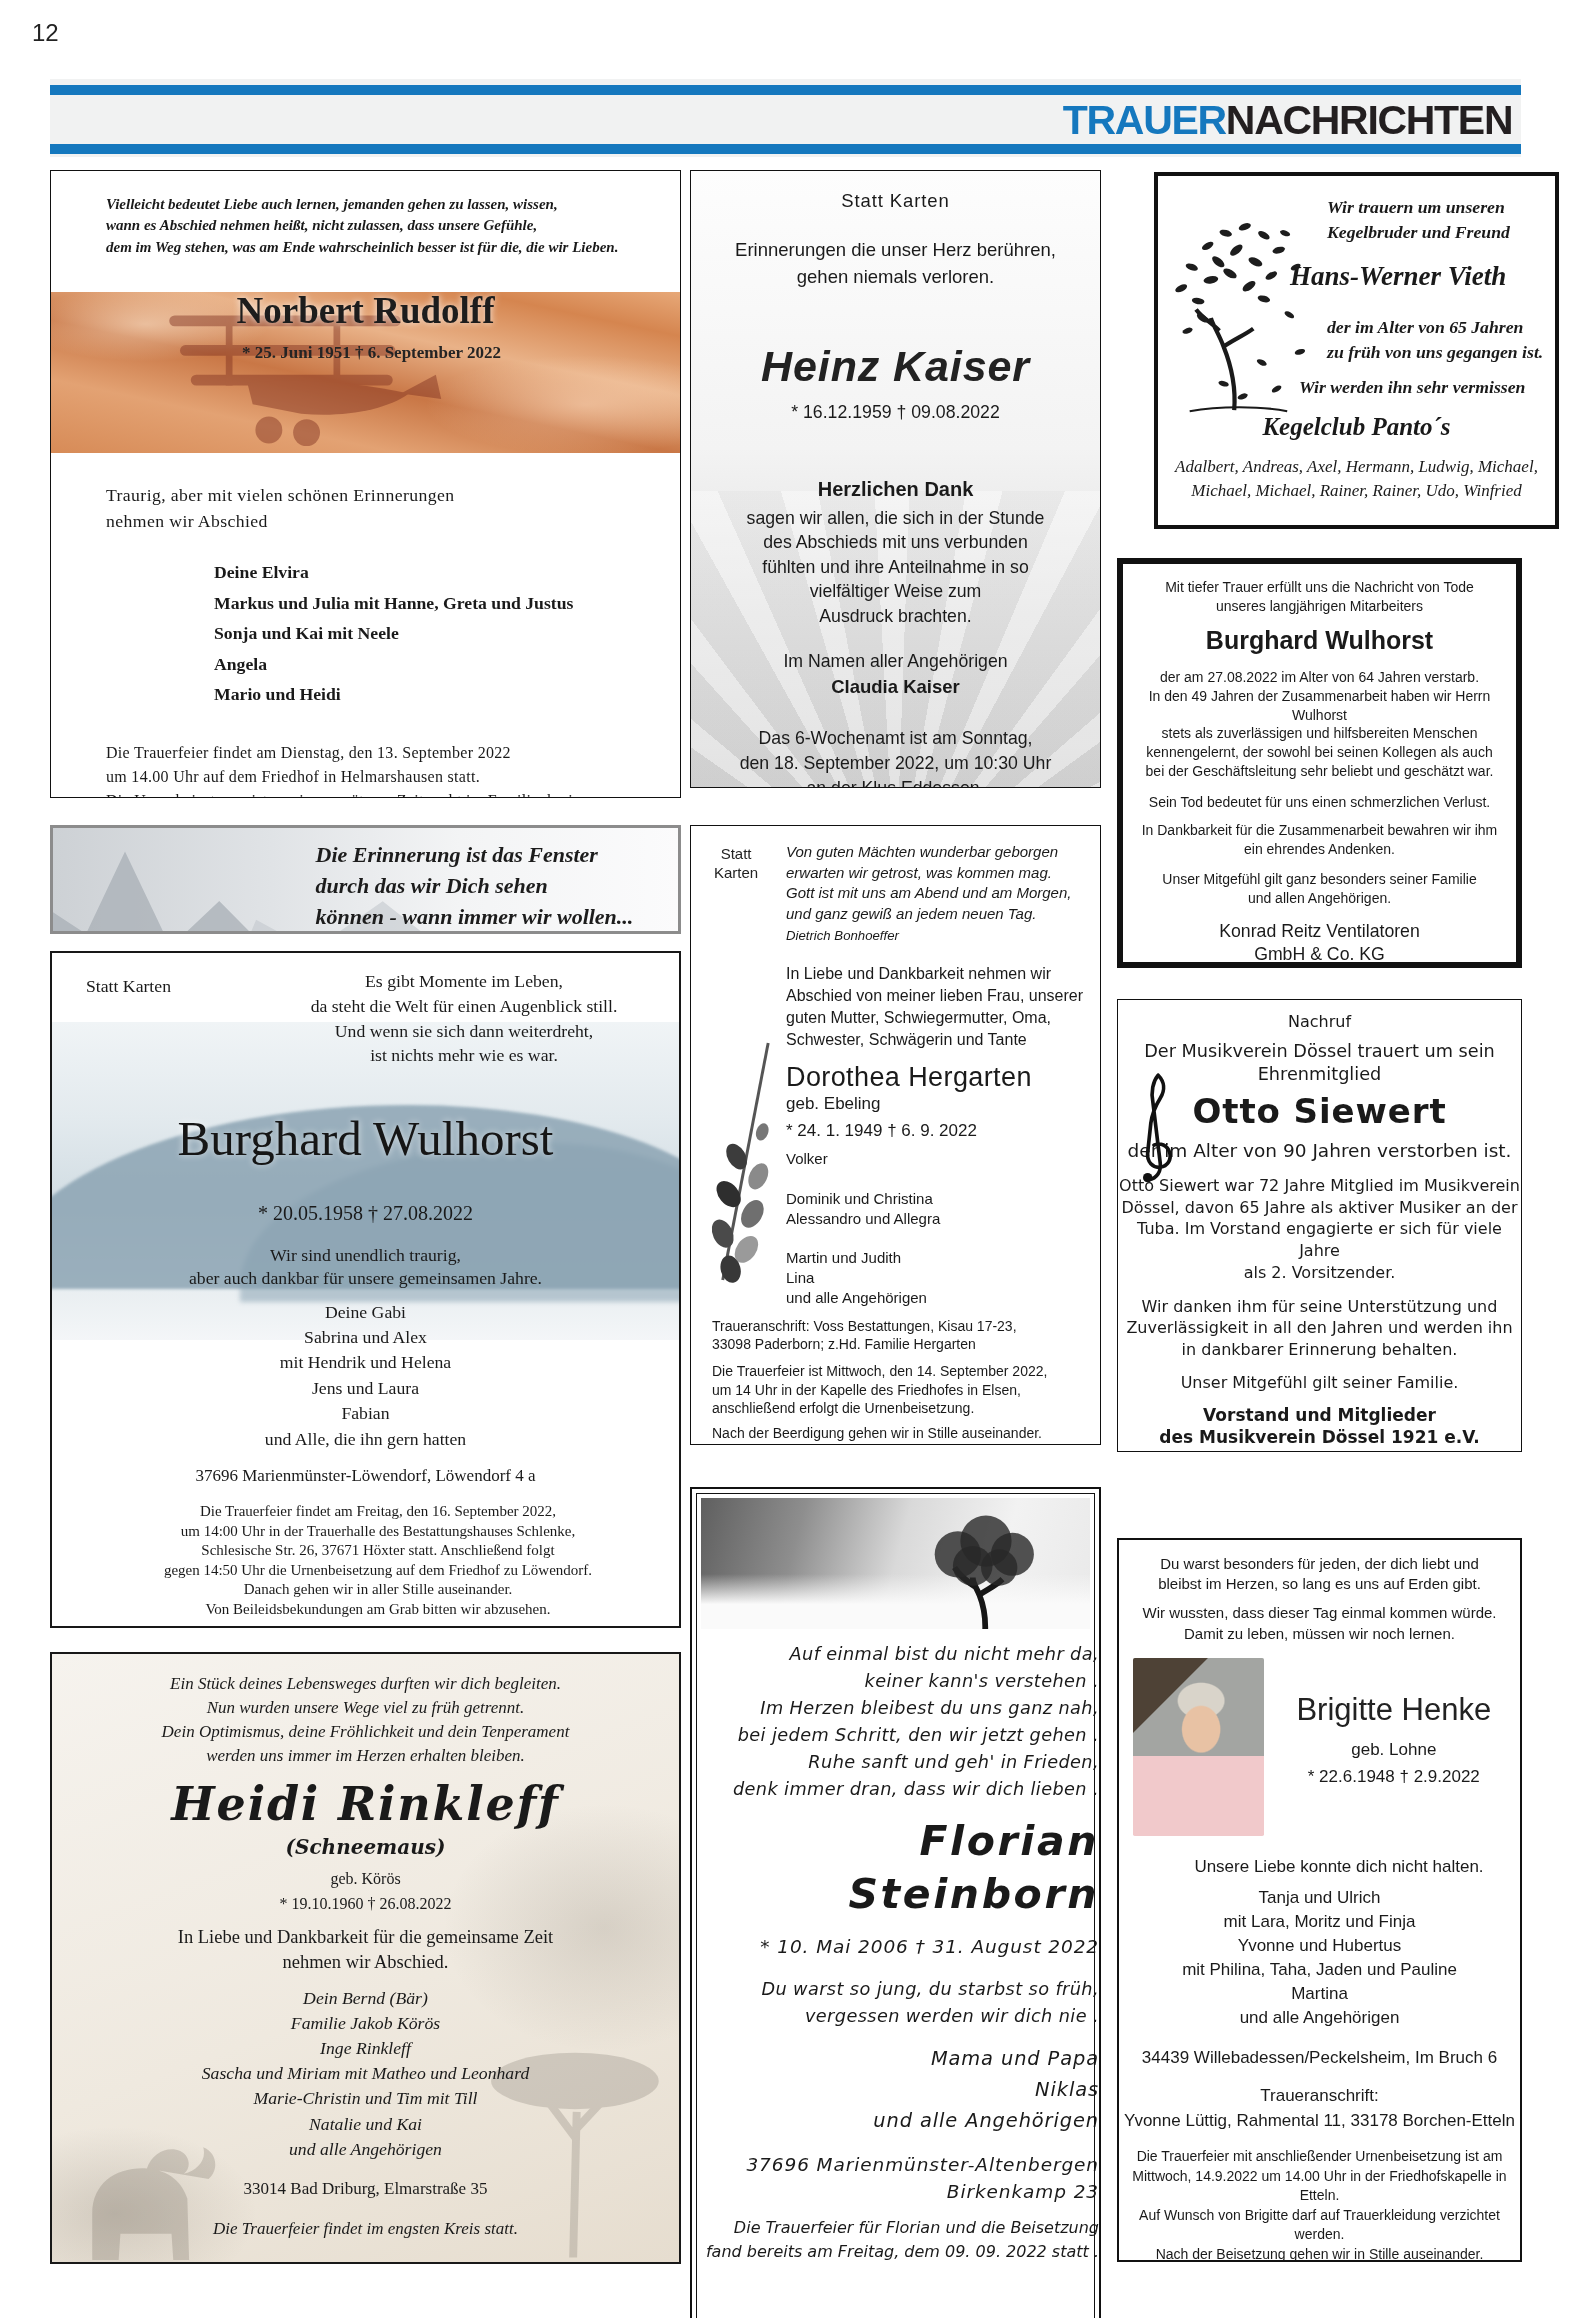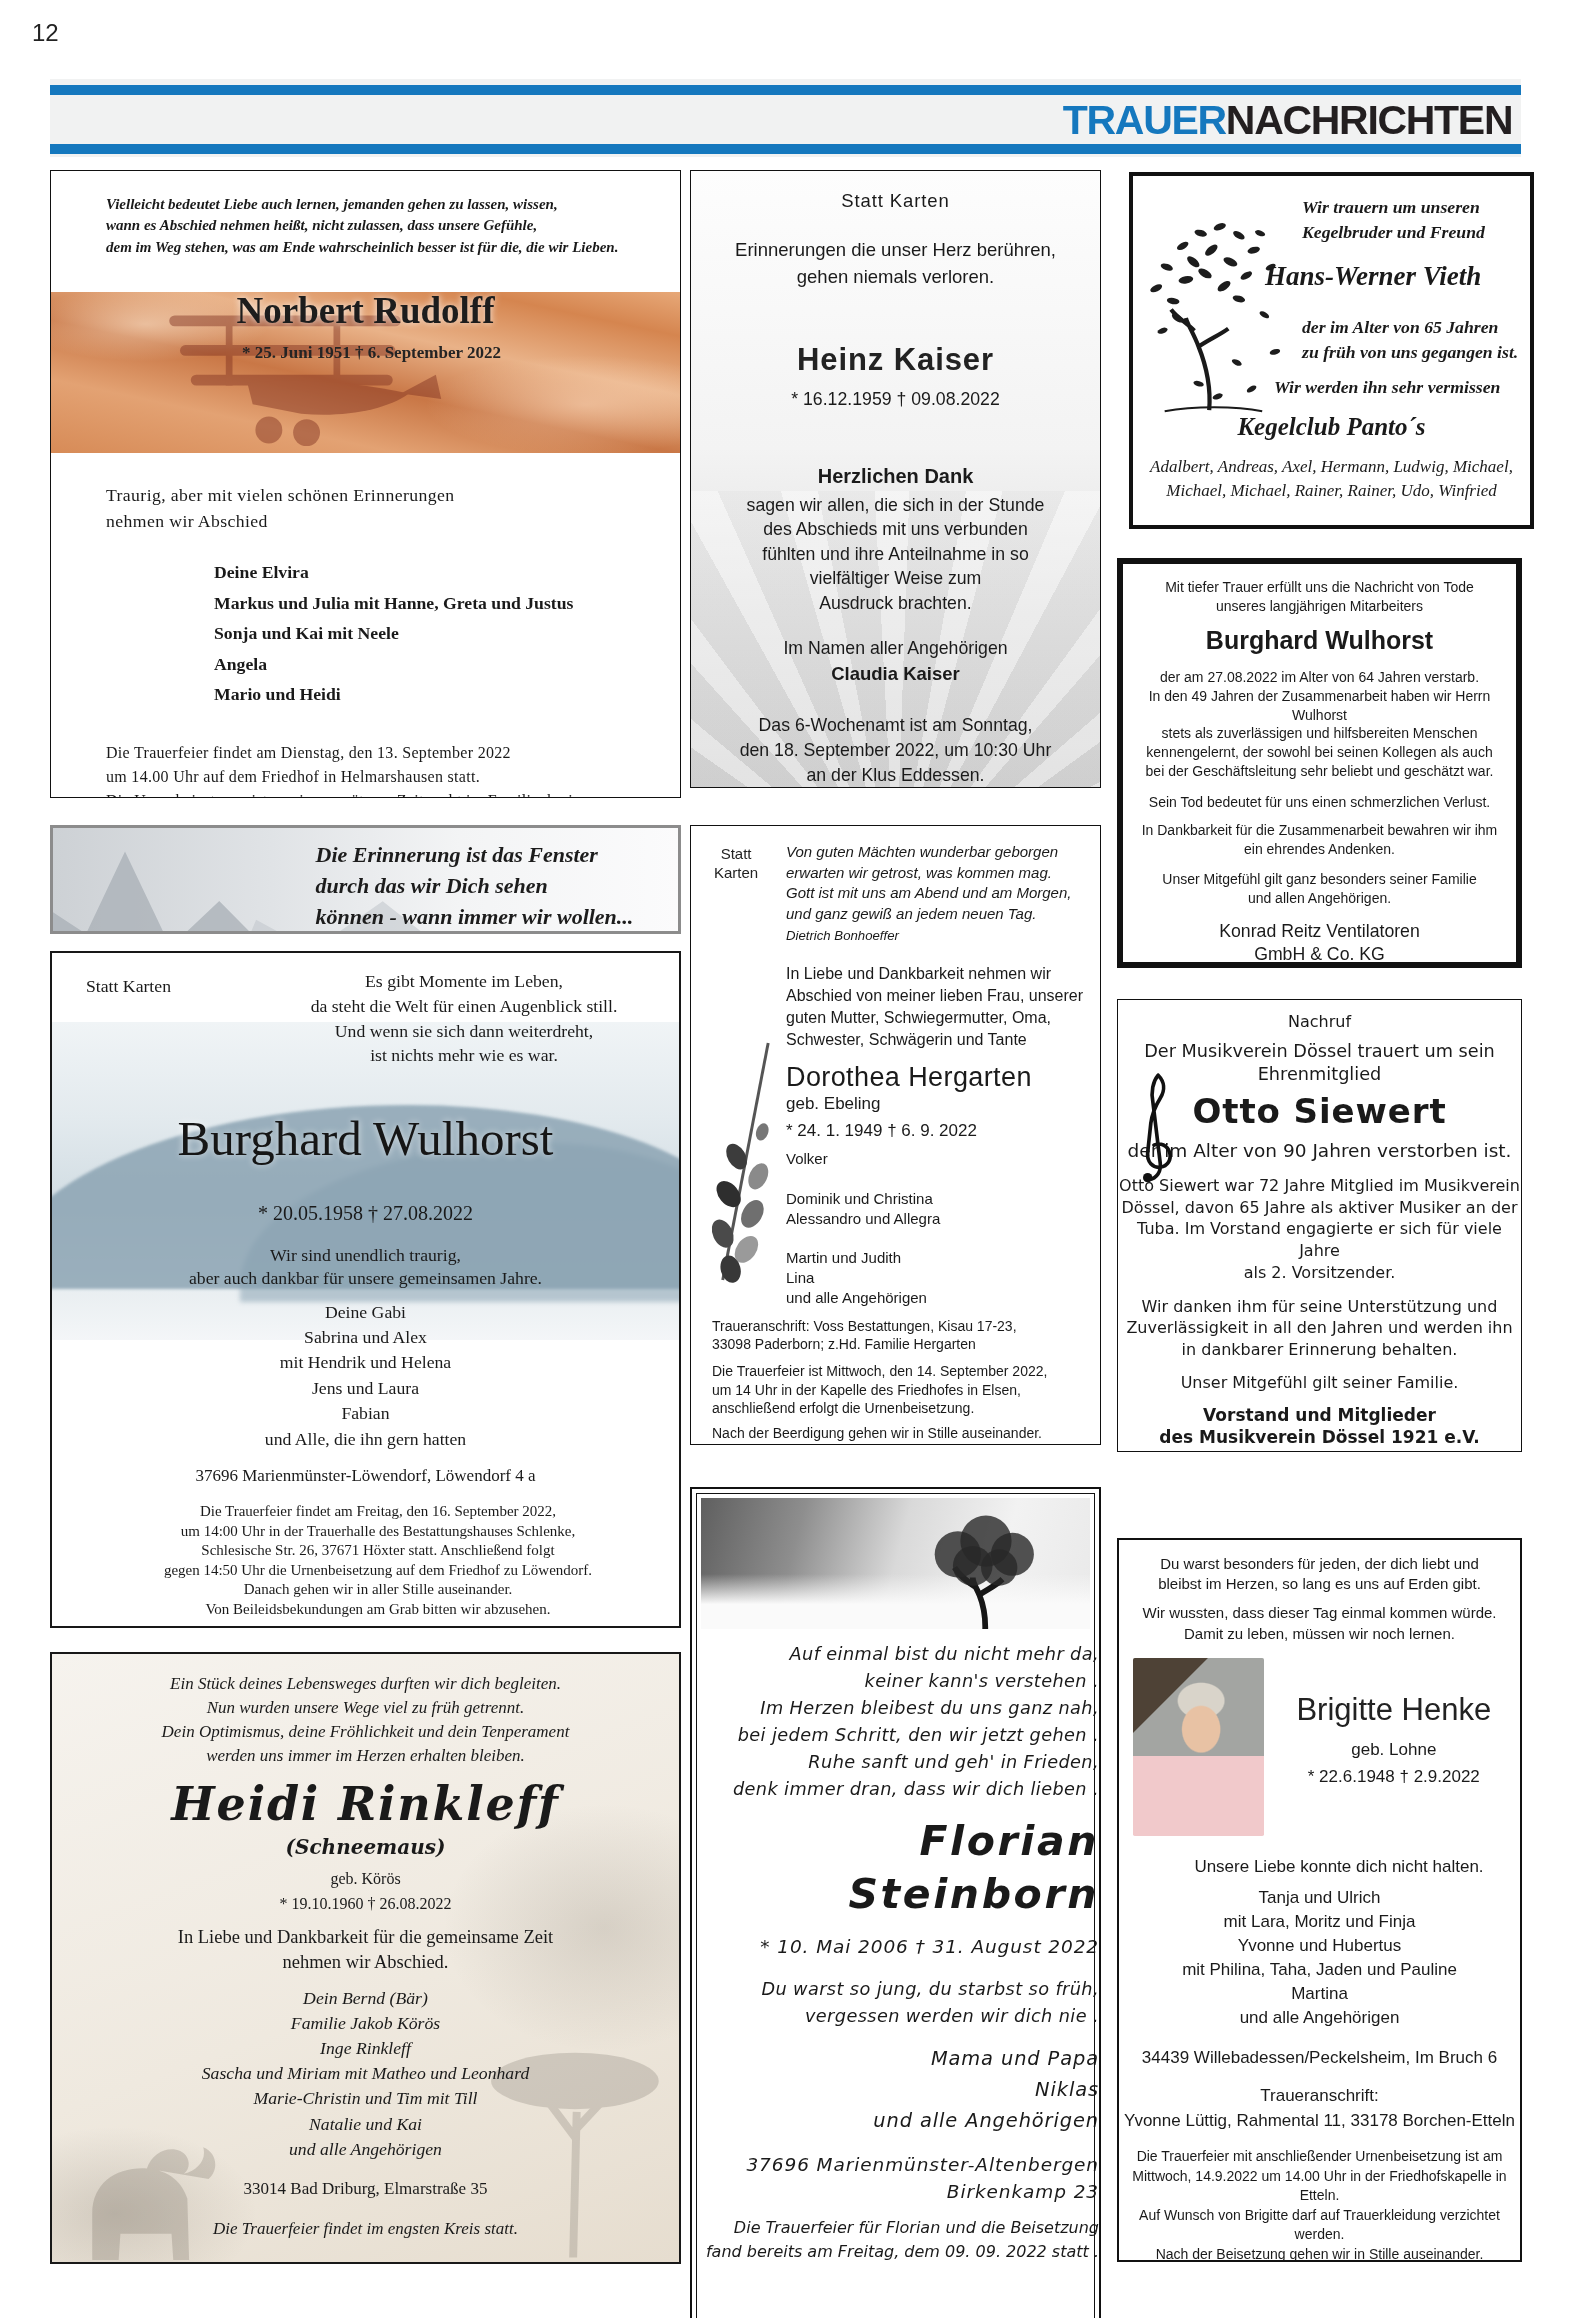--- a/index.html
+++ b/index.html
@@ -83,21 +83,21 @@
   .rk-funeral{position:relative;margin-top:19.4px;font:italic 400 17px "Liberation Serif",serif;}
 
   
   #kaiser{left:690px;top:170px;width:411px;height:618px;border:1.8px solid #111;text-align:center;
     font-family:"Liberation Sans",sans-serif;
     background:linear-gradient(to bottom,#fdfdfd 0%,#f3f3f3 45%,#e2e2e2 70%,#d2d2d2 100%);}
   #kaiser::after{content:"";position:absolute;left:0;right:0;top:52%;bottom:0;pointer-events:none;opacity:.45;
     background:repeating-conic-gradient(from 162deg at 50% 135%, rgba(255,255,255,.85) 0deg 5deg, rgba(150,150,150,.12) 5deg 13deg);}
   .ka-statt{margin-top:19.4px;font-size:18.5px;letter-spacing:0.9px;}
   .ka-verse{margin-top:25px;font-size:18.5px;line-height:1.45;}
-  .ka-name{margin-top:51px;font-weight:700;font-size:31px;letter-spacing:0.9px;color:#222;}
+  .ka-name{margin-top:51px;font-weight:700;font-size:43px;letter-spacing:0.9px;color:#222;font-style:italic;}
   .ka-dates{margin-top:10.6px;font-size:17.7px;}
   .ka-thanks-t{margin-top:55px;font-weight:700;font-size:20px;}
   .ka-thanks{margin-top:5.3px;font-size:17.7px;line-height:1.38;}
   .ka-inname{margin-top:23px;font-size:17.7px;}
   .ka-signer{margin-top:3.5px;font-weight:700;font-size:18.5px;}
   .ka-funeral{margin-top:28px;font-size:17.7px;line-height:1.42;}
   #kaiser > div{position:relative;z-index:2;}
 
   
   #hergarten{left:690px;top:825px;width:411px;height:620px;border:1.8px solid #111;font-family:"Liberation Sans",sans-serif;}
@@ -127,21 +127,21 @@
   .sb-photo svg{position:absolute;right:12.4px;bottom:-3.5px;width:194px;height:124px;z-index:2;}
   .sb-verse{margin-top:12.4px;font-size:17.7px;line-height:1.52;letter-spacing:0.4px;}
   .sb-name{margin-top:12.4px;font-weight:700;font-size:41px;line-height:1.3;letter-spacing:2.6px;}
   .sb-dates{margin-top:14px;font-size:18.5px;letter-spacing:0.9px;}
   .sb-verse2{margin-top:19.4px;font-size:17.7px;line-height:1.5;letter-spacing:0.4px;}
   .sb-mourners{margin-top:14px;font-size:19.4px;line-height:1.6;letter-spacing:0.9px;padding-left:22px;}
   .sb-address{margin-top:16px;font-size:18.5px;line-height:1.45;letter-spacing:0.9px;}
   .sb-funeral{margin-top:10.6px;font-size:16px;line-height:1.45;}
 
   
-  #vieth{left:1129px;top:172px;width:405px;height:357px;border:4.4px solid #111;font-family:"Liberation Serif",serif;}
+  #vieth{left:1154px;top:172px;width:405px;height:357px;border:4.4px solid #111;font-family:"Liberation Serif",serif;}
   #vieth svg.tree{position:absolute;left:1.8px;top:23px;width:159px;height:221px;}
   .vi-intro{position:absolute;left:169px;top:19.4px;font:italic 600 17.7px/1.4 "Liberation Serif",serif;}
   .vi-name{position:absolute;left:132px;top:85px;font:italic 700 27px "Liberation Serif",serif;}
   .vi-text1{position:absolute;left:169px;top:139px;font:italic 600 17.7px/1.4 "Liberation Serif",serif;}
   .vi-text2{position:absolute;left:141px;top:201px;font:italic 600 17.7px "Liberation Serif",serif;}
   .vi-club{position:absolute;left:0;right:0;top:237px;text-align:center;font:italic 700 25px "Liberation Serif",serif;}
   .vi-members{position:absolute;left:0;right:0;top:279px;text-align:center;font:italic 500 17px/1.42 "Liberation Serif",serif;}
 
   
   #wulhorst-company{left:1117px;top:558px;width:405px;height:410px;border:6.2px solid #111;text-align:center;

